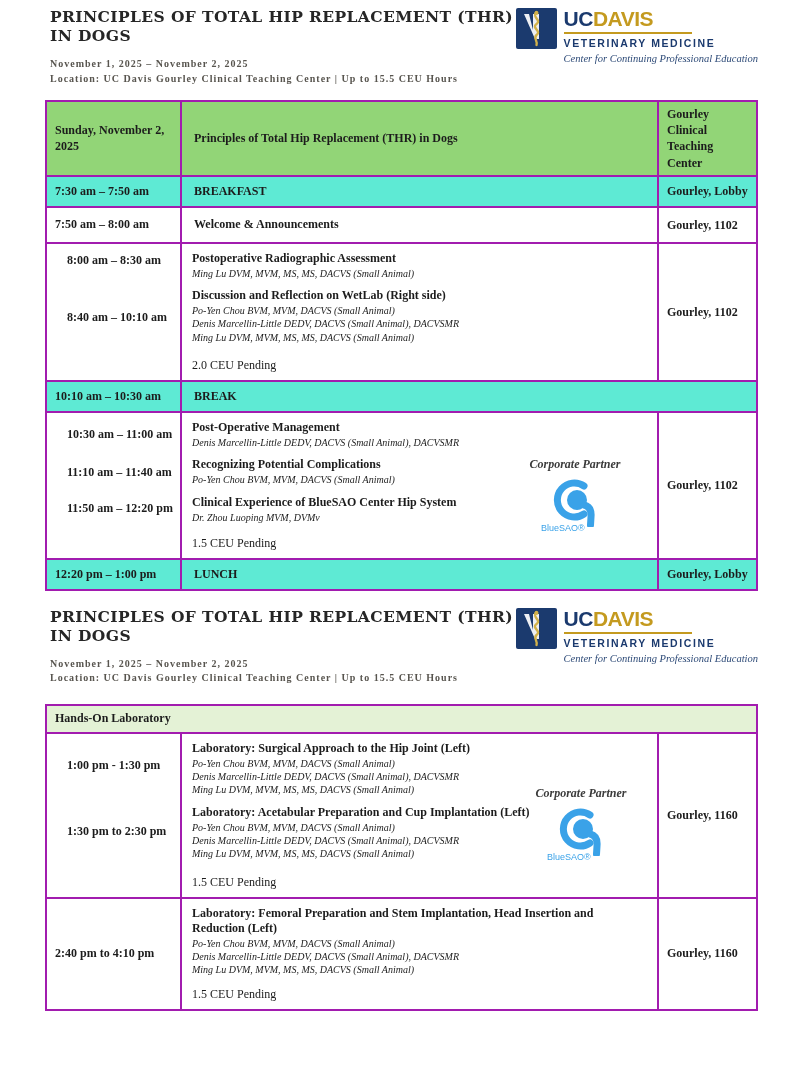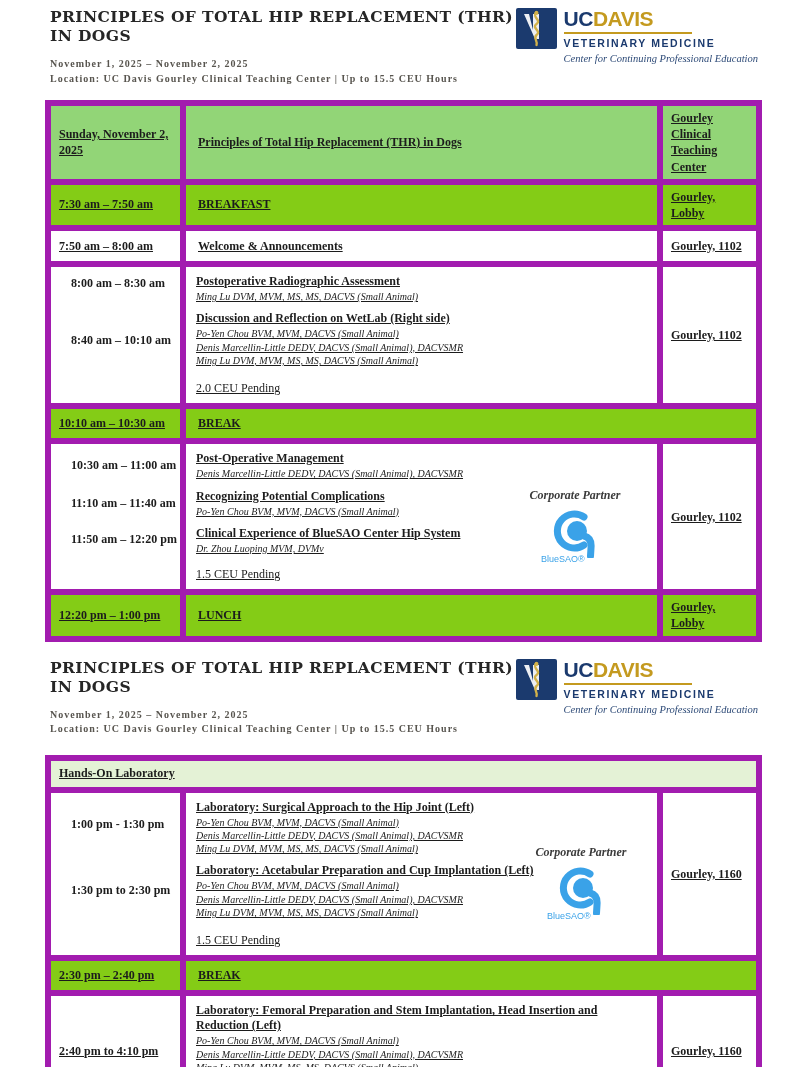--- a/index.html
+++ b/index.html
@@ -19,23 +19,23 @@
   .wordmark{font-family:"Liberation Sans",sans-serif;font-weight:bold;font-size:21px;
        line-height:1;letter-spacing:-.5px;}
   .wm-uc{color:#1b3a6e;} .wm-davis{color:#C49A1F;}
   .wm-divider{border-top:2px solid #C49A1F;margin:3px 0 3px 0;width:128px;}
   .vetmed{font-family:"Liberation Sans",sans-serif;font-weight:bold;font-size:10.5px;
        letter-spacing:1.6px;color:#1b3a6e;}
   .ccpe{font-style:italic;font-size:10.5px;color:#2d4a77;margin-top:4px;}
   
   table.sched{border-collapse:collapse;margin:14px 0 0 45px;width:711px;
        font-size:12px;table-layout:fixed;border:2px solid #5c5c5c;}
-  .sched td{border:6px solid #a21caf;padding:4px 8px;vertical-align:middle;text-decoration:underline;}
+  .sched td{border:2px solid #a21caf;padding:4px 8px;vertical-align:middle;}
   tr.head td{background:#92d577;font-weight:bold;height:44px;line-height:1.35;}
-  tr.gray td{background:#84cc16;font-weight:bold;height:21px;}
+  tr.gray td{background:#5eead4;font-weight:bold;height:21px;}
   tr.section td{background:#e4f2d6;font-weight:bold;height:18px;}
   td.time{font-weight:bold;}
   td.time.rel{position:relative;vertical-align:top;}
   .t-abs{position:absolute;left:20px;white-space:nowrap;}
   td.content{vertical-align:top;padding:7px 10px;position:relative;}
   .talk{margin-bottom:8px;}
   .t-title{font-weight:bold;margin-bottom:1px;line-height:1.25;}
   .spk{font-style:italic;font-size:10px;line-height:1.33;}
   .ceu{margin-top:14px;}
   td.room{font-weight:bold;padding-left:8px;line-height:1.35;}
@@ -222,24 +222,20 @@
         <svg width="58" height="50" viewBox="0 0 58 50">
           <path d="M38 9 A 17 17 0 1 0 38 37" stroke="#3aa2e8" stroke-width="7" fill="none" stroke-linecap="round"></path>
           <circle cx="31" cy="23" r="10" fill="#3aa2e8"></circle>
           <path d="M38 28 q 8 2 7 12 l -0.5 8" stroke="#3aa2e8" stroke-width="7" fill="none" stroke-linecap="round"></path>
         </svg>
         <div class="partner-name">BlueSAO®</div>
       </div>
     </td>
     <td class="room">Gourley, 1160</td>
   </tr>
-  <tr class="gray">
-    <td class="time">2:30 pm – 2:40 pm</td>
-    <td colspan="2" style="padding-left:12px">BREAK</td>
-  </tr>
   <tr style="height:90px">
     <td class="time">2:40 pm to 4:10 pm</td>
     <td class="content">
       <div class="talk">
         <div class="t-title">Laboratory: Femoral Preparation and Stem Implantation, Head Insertion and Reduction (Left)</div>
         <div class="spk">Po-Yen Chou BVM, MVM, DACVS (Small Animal)</div>
         <div class="spk">Denis Marcellin-Little DEDV, DACVS (Small Animal), DACVSMR</div>
         <div class="spk">Ming Lu DVM, MVM, MS, MS, DACVS (Small Animal)</div>
       </div>
       <div class="ceu" style="margin-top:10px">1.5 CEU Pending</div>

